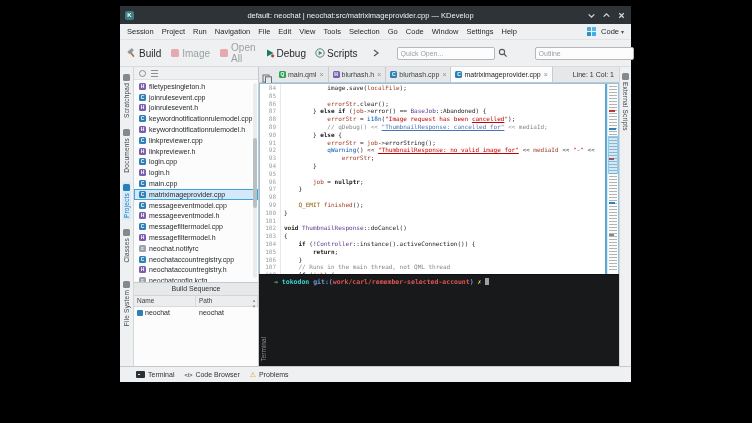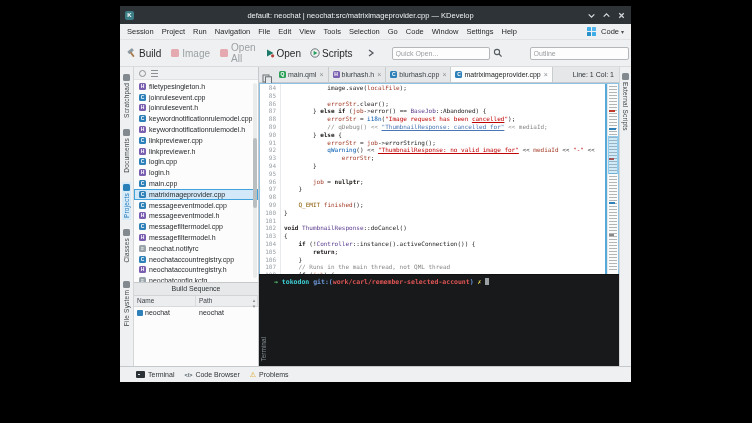--- a/index.html
+++ b/index.html
@@ -254,21 +254,21 @@
             </span>
             <span class="tool-label">Open All</span>
           </div>
           <div class="tool-btn">
             <span class="ticon">
               <svg viewBox="0 0 10 10">
                 <polygon points="2,1.5 8.5,5 2,8.5" fill="#1d7a68"></polygon>
                 <circle cx="7.6" cy="7.8" r="1.6" fill="#b5443c"></circle>
               </svg>
             </span>
-            <span class="tool-label">Open</span>
+            <span class="tool-label">Debug</span>
           </div>
           <div class="tool-btn">
             <span class="ticon">
               <svg viewBox="0 0 10 10">
                 <circle cx="5" cy="5" r="4.2" fill="none" stroke="#6d7578" stroke-width="1"></circle>
                 <polygon points="3.6,2.8 7.4,5 3.6,7.2" fill="#27a05c"></polygon>
               </svg>
             </span>
             <span class="tool-label">Scripts</span>
           </div>

